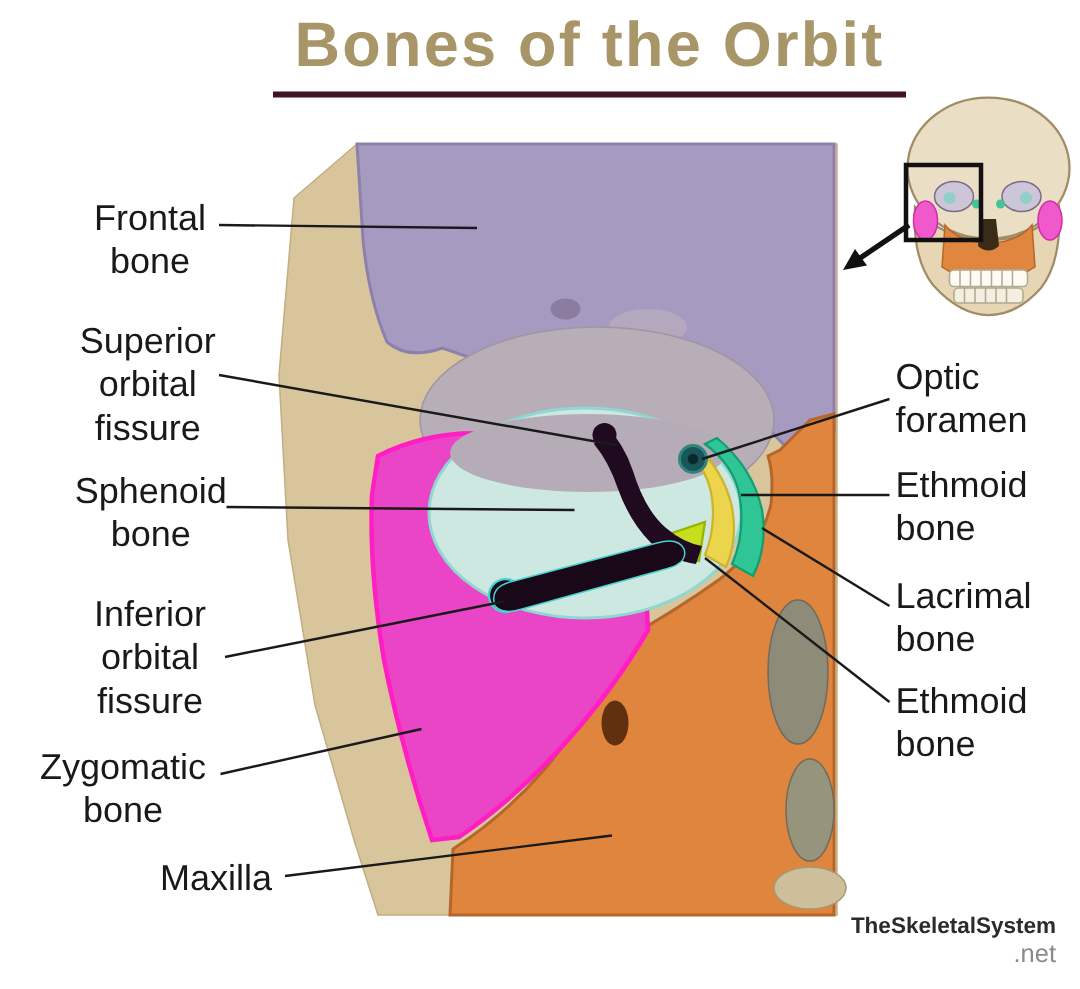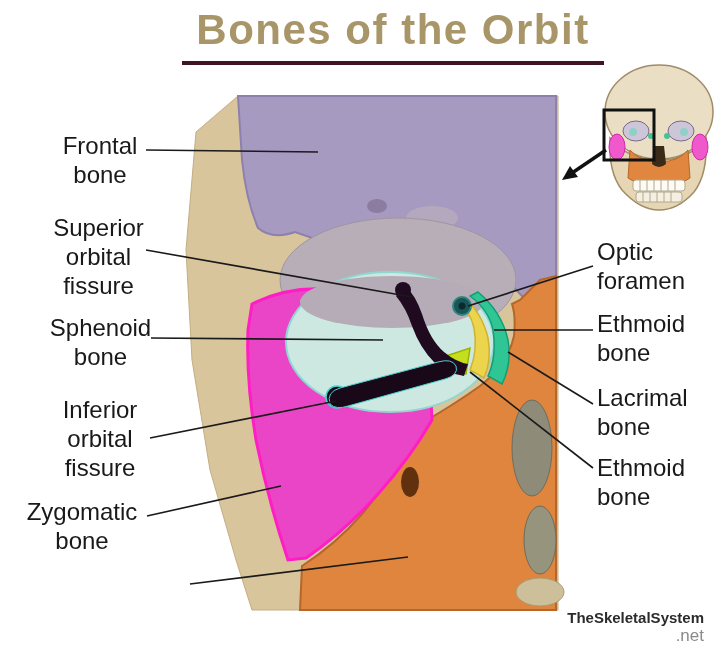--- a/index.html
+++ b/index.html
@@ -129,20 +129,21 @@
   <div class="label center" style="left:36px;top:214px;width:125px;">Superior
 orbital
 fissure</div>
   <div class="label center" style="left:38px;top:314px;width:125px;">Sphenoid
 bone</div>
   <div class="label center" style="left:40px;top:396px;width:120px;">Inferior
 orbital
 fissure</div>
   <div class="label center" style="left:8px;top:498px;width:148px;">Zygomatic
 bone</div>
+  <div class="label center" style="left:92px;top:572px;width:104px;">Maxilla</div>
 
   <div class="label left" style="left:597px;top:238px;width:120px;">Optic
 foramen</div>
   <div class="label left" style="left:597px;top:310px;width:120px;">Ethmoid
 bone</div>
   <div class="label left" style="left:597px;top:384px;width:120px;">Lacrimal
 bone</div>
   <div class="label left" style="left:597px;top:454px;width:120px;">Ethmoid
 bone</div>
 

